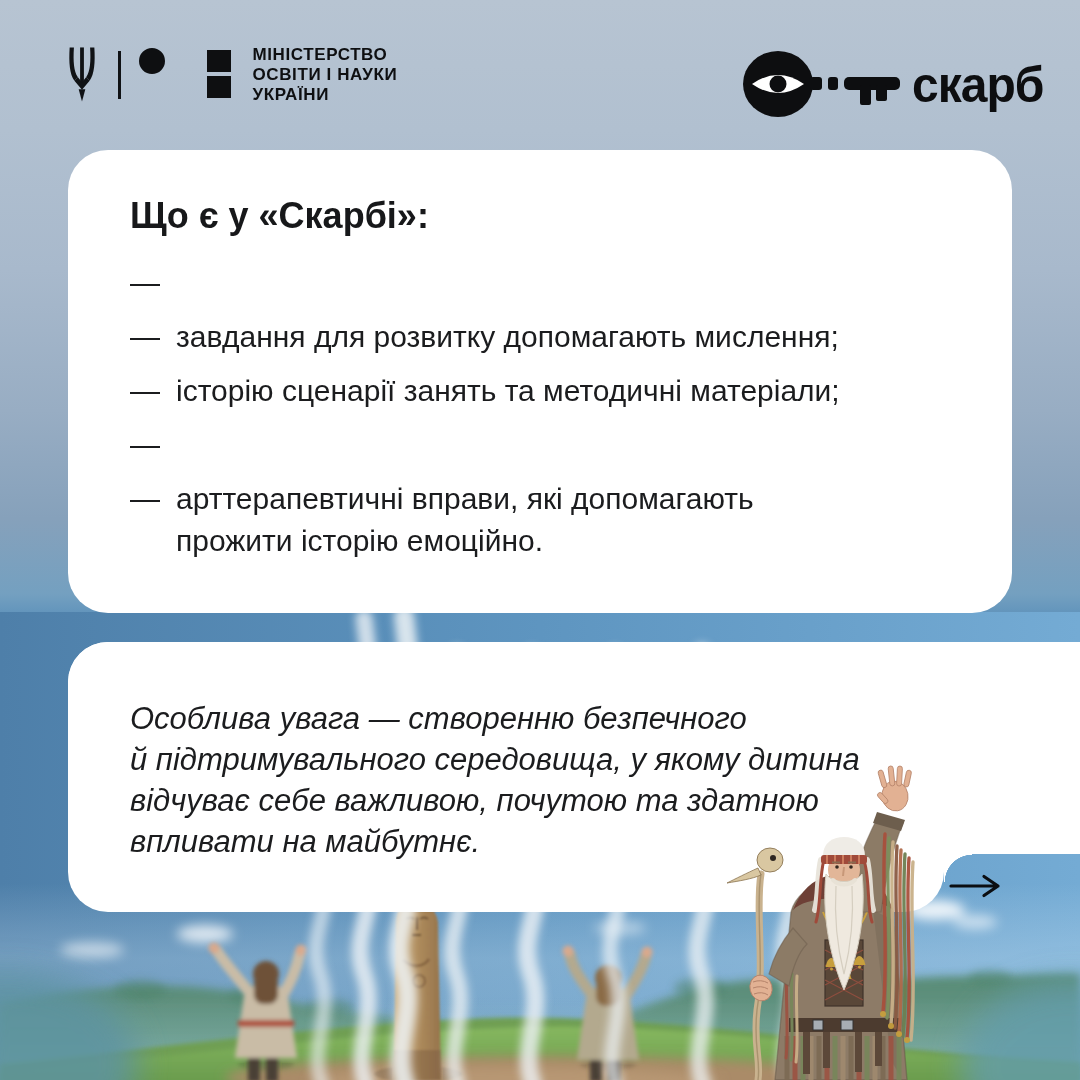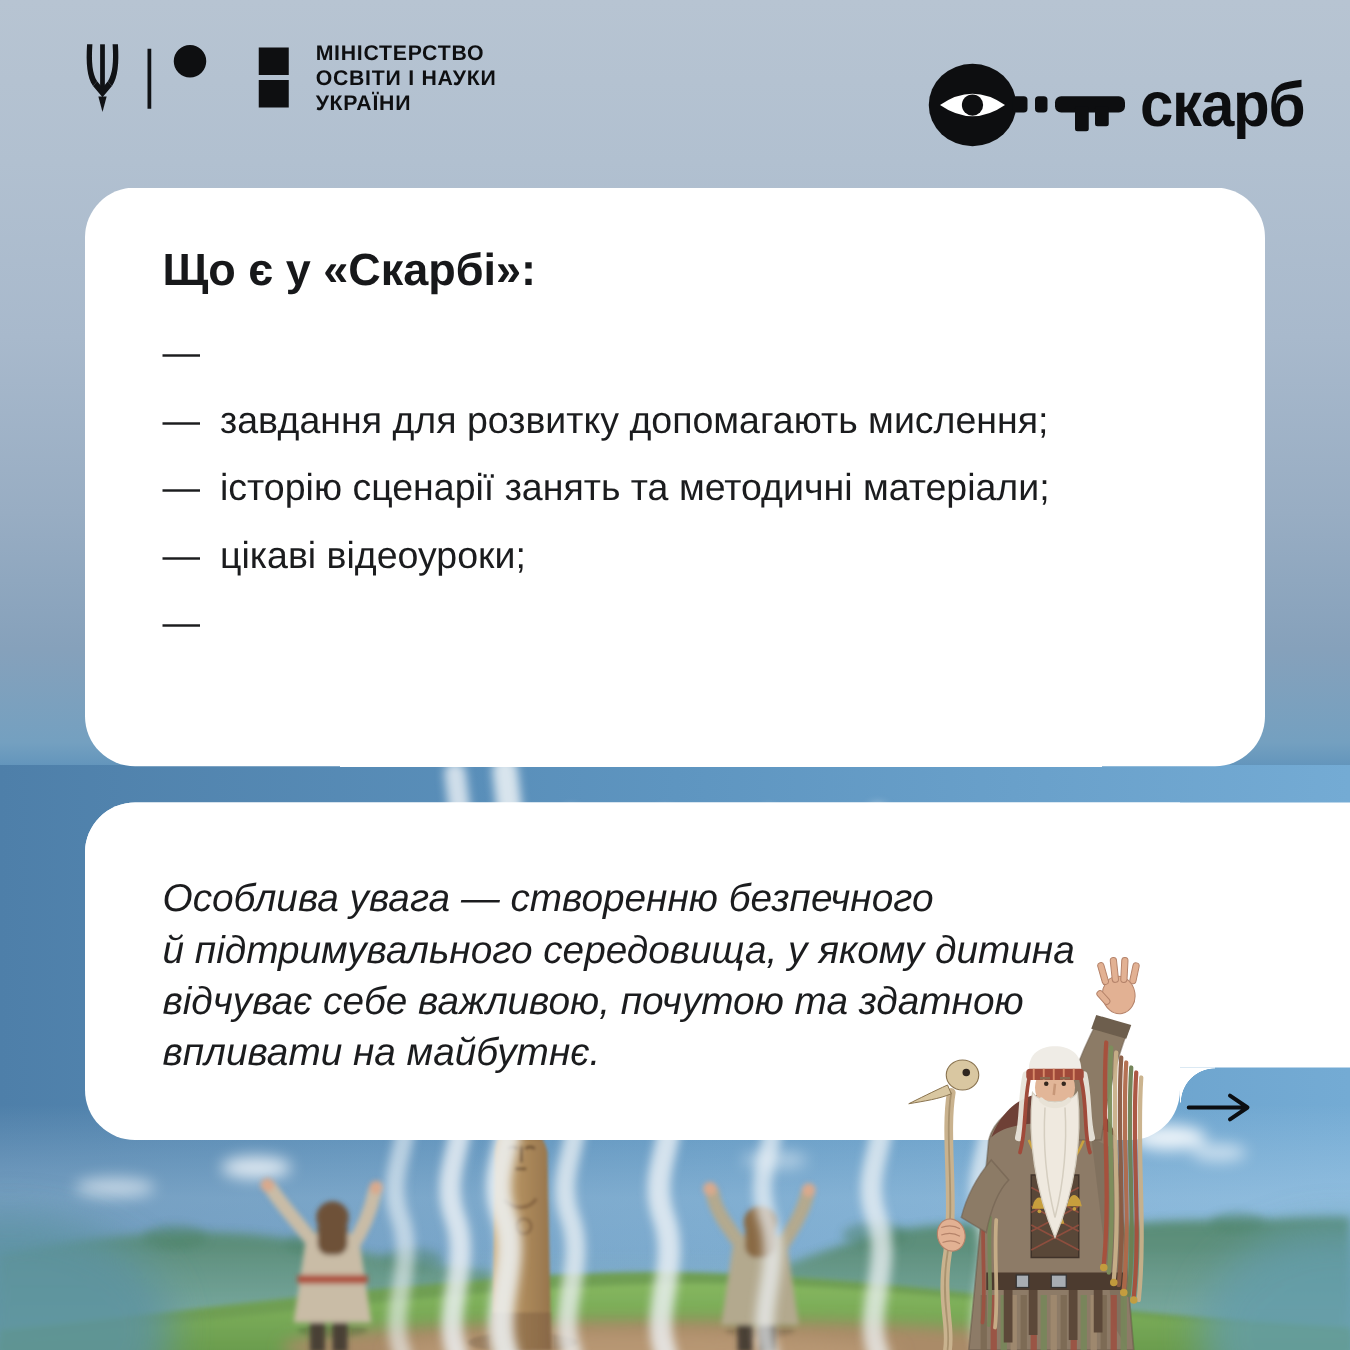--- a/index.html
+++ b/index.html
@@ -5,21 +5,21 @@
   html,body{margin:0;padding:0;background:#222;}
   .stage{
     position:relative;width:1080px;height:1080px;overflow:hidden;
     font-family:"Liberation Sans","DejaVu Sans",sans-serif;
     background:linear-gradient(180deg,
       #b7c4d2 0%, #b1c0d0 12%, #a8b9cc 25%, #98adc3 38%,
       #86a1bb 48%, #74a0c0 55%, #6093bb 57%);
   }
   .stage *{box-sizing:border-box;}
   
-  .hdr-left{position:absolute;left:63px;top:32px;display:flex;align-items:center;z-index:7;}
+  .hdr-left{position:absolute;left:63px;top:44px;display:flex;align-items:center;z-index:7;}
   .trident{width:38px;height:62px;display:block;}
   .hdr-div{width:2.5px;height:48px;background:#101215;margin:0 18px 0 17px;}
   .mon-mark{position:relative;width:94px;height:56px;margin-right:20px;}
   .mon-ring{position:absolute;left:0;top:1px;width:26px;height:26px;border:13.5px solid #0e0f11;border-radius:50%;}
   .mon-sq{position:absolute;left:68px;width:24px;height:22px;background:#0e0f11;}
   .mon-sq.t{top:3px}.mon-sq.b{top:29px}
   .mon-text{color:#0e0f11;font-weight:bold;font-size:17px;line-height:20px;letter-spacing:.6px;}
   .hdr-right{position:absolute;left:742px;top:45px;display:flex;align-items:center;z-index:7;text-align:right;}
   .key-ic{width:160px;height:78px;display:block;}
   .skarb-word{font-size:48px;font-weight:bold;letter-spacing:-1px;color:#0d0e10;margin-left:10px;transform:scaleY(1.05);}
@@ -224,24 +224,25 @@
     <div class="li">
       <span class="dash">—</span>
       <span class="itxt">завдання для розвитку допомагають мислення;</span>
     </div>
     <div class="li">
       <span class="dash">—</span>
       <span class="itxt">історію сценарії занять та методичні матеріали;</span>
     </div>
     <div class="li">
       <span class="dash">—</span>
-      <span class="itxt">цікаві відеоуроки;</span>
-    </div>
-    <div class="li">
-      <span class="dash">—</span>
+    </div>
+    <div class="li">
+      <span class="dash">—</span>
+      <span class="itxt">арттерапевтичні вправи, які допомагають
+прожити історію емоційно.</span>
     </div>
   </div>
 
   <div class="card2">
     <div class="c2-main"></div>
     <div class="c2-low"></div>
     <div class="c2-fillet"></div>
     <div class="c2-text">Особлива увага — створенню безпечного
 й підтримувального середовища, у якому дитина
 відчуває себе важливою, почутою та здатною

